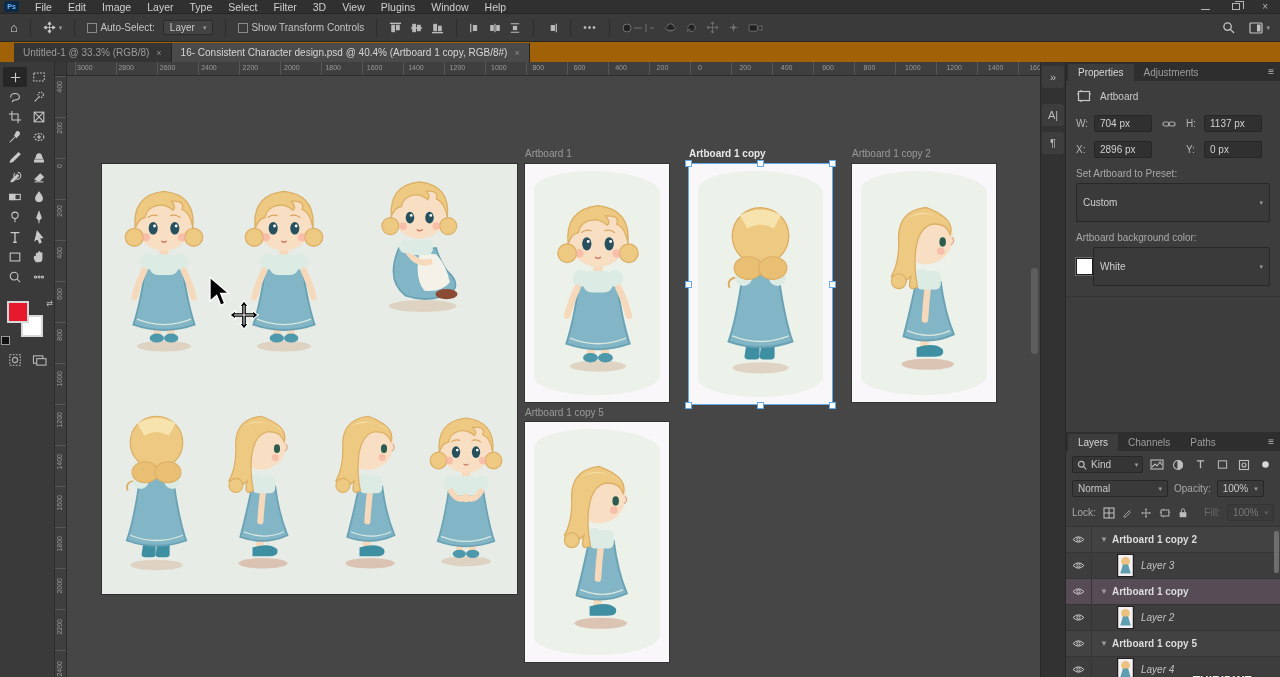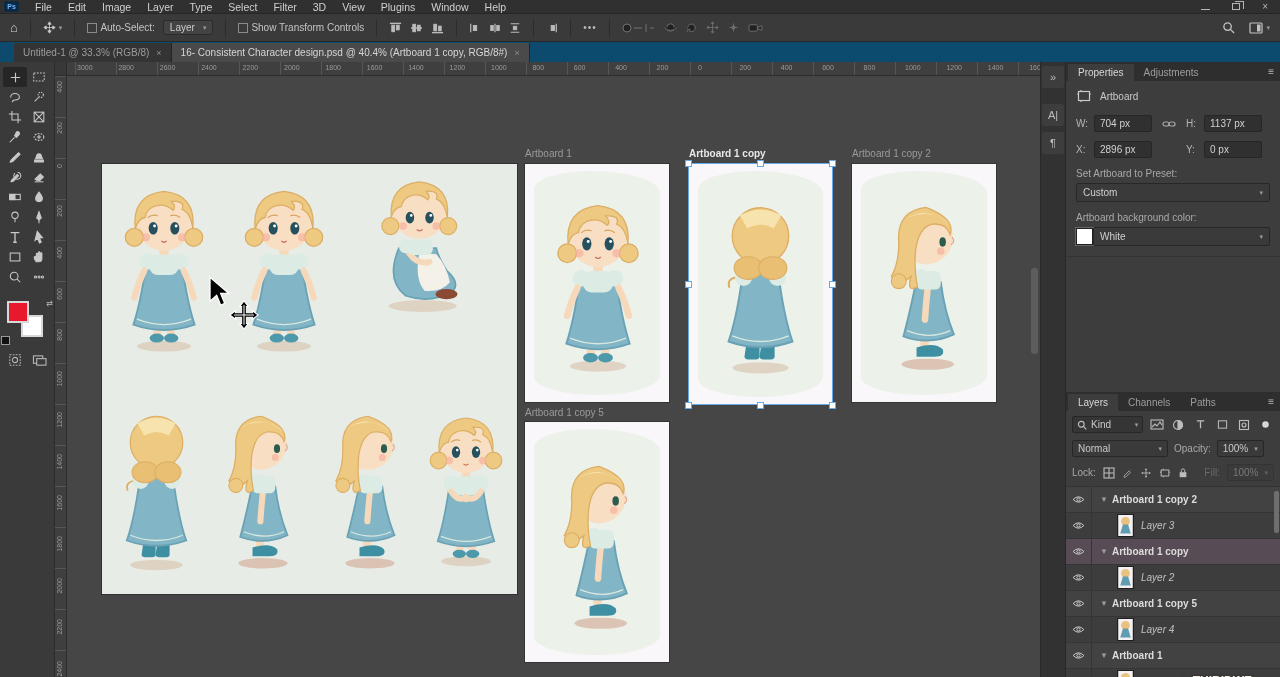--- a/index.html
+++ b/index.html
@@ -18,21 +18,21 @@
   #optionsbar { height:28px; background:#3a3a3a; border-bottom:1px solid #272727; display:flex; align-items:center; font-size:10px; color:#c4c4c4; padding:0 10px; gap:8px;}
   .sep { width:1px; height:18px; background:#2c2c2c; margin:0 4px;}
   .obtn { display:flex; align-items:center; gap:3px; }
   .caret { font-size:7px; color:#9a9a9a; }
   .checkbox { width:10px; height:10px; border:1px solid #8a8a8a; background:#3a3a3a; display:inline-block;}
   .dd { background:#434343; border:1px solid #2b2b2b; border-radius:2px; padding:1px 6px; display:flex; gap:8px; align-items:center; color:#ccc;}
   .oicon svg { display:block; }
   .gray3d { opacity:.42; }
   .gap-right { margin-left:auto; display:flex; gap:14px; align-items:center;}
 
-  #tabbar { height:20px; background:#0c4a6e; display:flex; align-items:flex-end; padding-left:14px; font-size:10px;}
+  #tabbar { height:20px; background:#a16207; display:flex; align-items:flex-end; padding-left:14px; font-size:10px;}
   .tab { height:19px; display:flex; align-items:center; gap:7px; padding:0 9px; border-right:1px solid #242424; white-space:nowrap;}
   .tab.inactive { background:#343434; color:#9b9b9b;}
   .tab.active { background:#4a4a4a; color:#d6d6d6;}
   .tab .close { color:#8f8f8f; font-size:9px;}
 
   
   #main { display:flex; height:615px; }
 
   
   #toolbar { width:55px; background:#3a3a3a; border-right:1px solid #2c2c2c; display:flex; flex-direction:column; align-items:center; padding-top:5px;}
@@ -90,21 +90,21 @@
   .pbody { background:#3d3d3d; }
 
   #props-body { padding:8px 10px 10px; }
   #ab-head { display:flex; align-items:center; gap:8px; margin-bottom:12px;}
   #ab-head svg { stroke:#c9c9c9; fill:none; stroke-width:1.2;}
   .trow { display:flex; align-items:center; margin-bottom:9px; gap:4px;}
   .tlabel { width:14px; color:#b5b5b5;}
   .tfield { width:58px; background:#303030; border:1px solid #262626; border-radius:2px; color:#d0d0d0; padding:2px 5px;}
   .chain { margin:0 6px; }
   .plabel { color:#a8a8a8; margin:10px 0 4px;}
-  .pselect { background:#3a3a3a; border:1px solid #272727; border-radius:2px; padding:3px 6px; display:flex; align-items:center; color:#cfcfcf;}
+  .pselect { background:#3a3a3a; border:1px solid #272727; border-radius:2px; padding:13px 6px; display:flex; align-items:center; color:#cfcfcf;}
   .pselect .caret { margin-left:auto;}
   #bgcolor-row { display:flex; align-items:center;}
   #bgswatch { width:17px; height:17px; background:#fff; border:1px solid #1e1e1e; outline:1px solid #666;}
   #props-spacer { flex:0 0 136px; background:#3d3d3d; border-top:1px solid #343434;}
 
   
   #layers { display:flex; flex-direction:column; flex:1; min-height:0;}
   #layers-body { background:#3d3d3d; flex:1; display:flex; flex-direction:column; min-height:0; position:relative;}
   #filter-row { display:flex; align-items:center; gap:5px; padding:5px 6px 4px;}
   #kind-dd { display:flex; align-items:center; gap:4px; background:#353535; border:1px solid #272727; border-radius:2px; padding:2px 4px; width:72px;}

